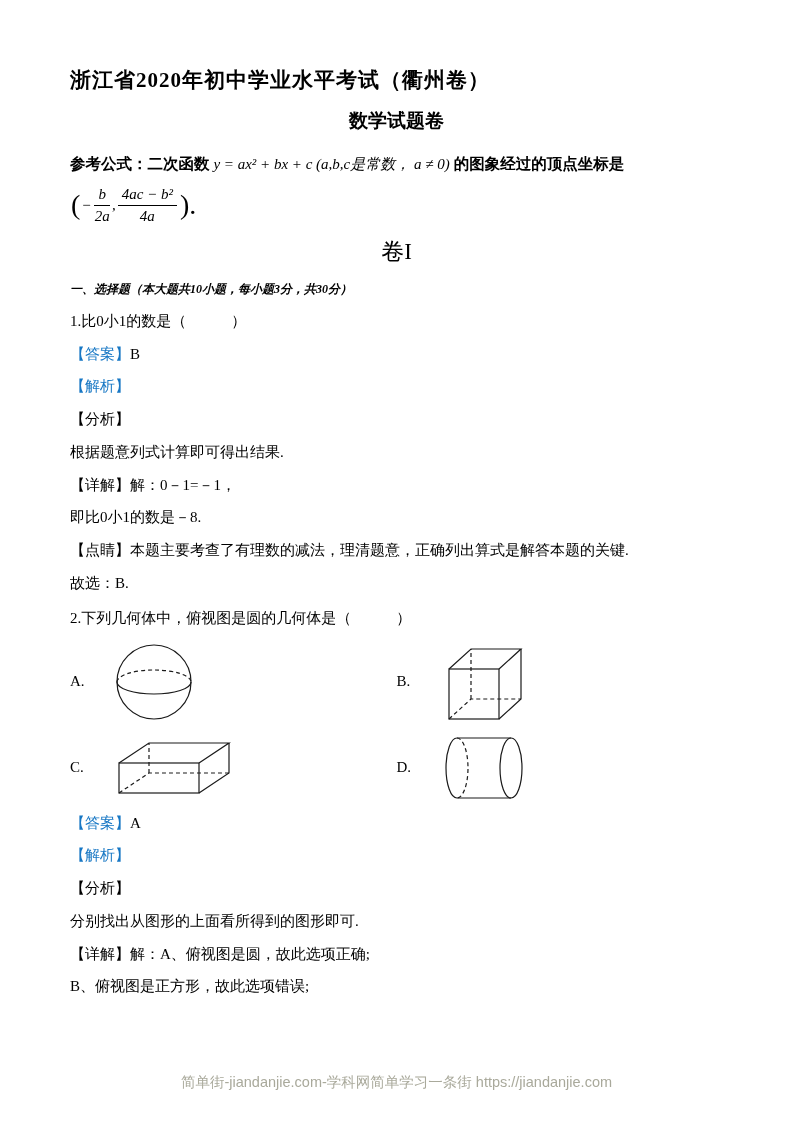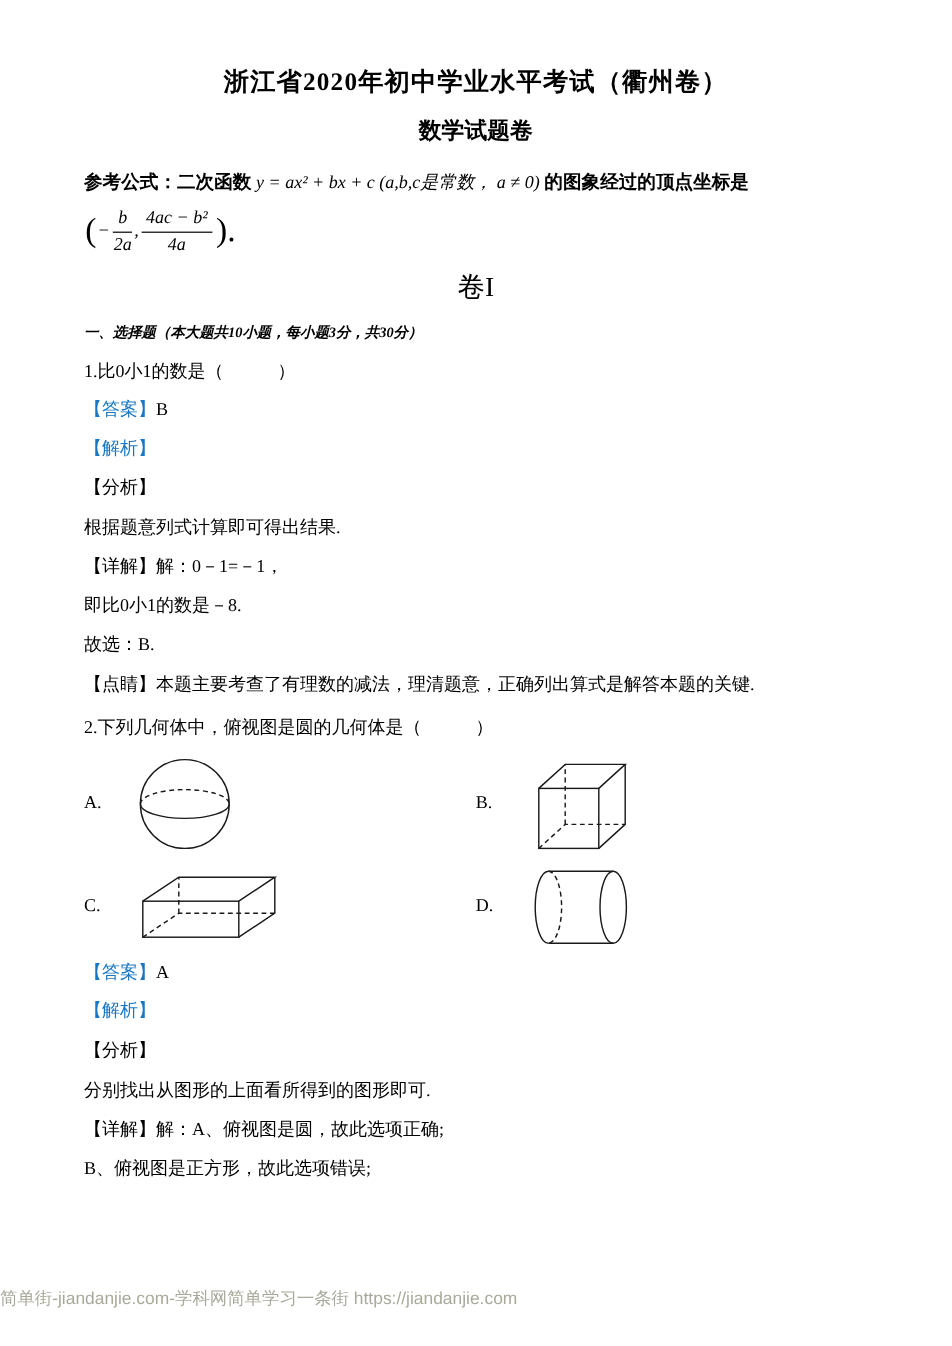--- a/index.html
+++ b/index.html
@@ -7,21 +7,21 @@
     position:relative;
     width:793px; height:1122px;
     box-sizing:border-box;
     padding:54px 70px 0 70px;
     background:#fff;
     color:#000;
     font-family:"Liberation Serif","DejaVu Serif",serif;
     font-size:15px;
     overflow:hidden;
   }
-  .title { font-size:21px; font-weight:bold; text-align:center; margin:0 0 14px; letter-spacing:1px; }
+  .title { font-size:21px; font-weight:bold; text-align:left; margin:12px 0 14px; letter-spacing:1px; }
   .subtitle { font-size:19px; font-weight:bold; text-align:center; margin:0 0 20px; }
 
   .formula-line { font-weight:bold; font-size:15.5px; margin:0 0 10px; }
   .formula-line .math { font-weight:normal; font-style:italic; font-size:15px; }
 
   .vertex-line { display:flex; align-items:center; margin:0 0 10px; font-style:italic; font-size:15px; }
   .paren { font-size:28px; font-style:normal; line-height:1; margin:0 1px; }
   .frac { display:inline-flex; flex-direction:column; align-items:center; margin:0 2px; line-height:1.25; }
   .frac .num { border-bottom:1px solid #000; padding:0 4px 1px; }
   .frac .den { padding-top:1px; }
@@ -45,20 +45,21 @@
   .shape-cell .shape-label { width:26px; }
   .shape-cell .shape-art { margin-left:18px; }
   svg.geo { display:block; }
   svg.geo path, svg.geo line, svg.geo ellipse, svg.geo rect {
     fill:none; stroke:#1a1a1a; stroke-width:1.2;
   }
   .dash { stroke-dasharray:4 3; }
 
   .footer {
     position:absolute; left:0; right:0; bottom:30px;
+    text-align:center;
     font-family:"Liberation Sans","DejaVu Sans",sans-serif;
     font-size:14.5px;
     color:var(--footer-gray,#a9a99b);
   }
 </style>
 </head>
 <body>
 
 <div class="page">
 
@@ -93,22 +94,22 @@
   <div class="question">
     <p class="q-text"><span>1.</span><span>比0小1的数是（　　　）</span></p>
 
 
     <p class="para"><span class="blue">【答案】</span><span>B</span></p>
     <p class="para blue">【解析】</p>
     <p class="para">【分析】</p>
     <p class="para">根据题意列式计算即可得出结果.</p>
     <p class="para">【详解】解：0－1=－1，</p>
     <p class="para">即比0小1的数是－8.</p>
+    <p class="para">【点睛】本题主要考查了有理数的减法，理清题意，正确列出算式是解答本题的关键.</p>
     <p class="para">故选：B.</p>
-    <p class="para">【点睛】本题主要考查了有理数的减法，理清题意，正确列出算式是解答本题的关键.</p>
   </div>
 
   <div class="question question-2">
     <p class="q-text"><span>2.</span><span>下列几何体中，俯视图是圆的几何体是（　　　）</span></p>
 
     <div class="shape-row">
       <div class="shape-cell">
         <span class="shape-label">A.</span>
         <span class="shape-art">
           <svg class="geo" width="80" height="80" viewBox="0 0 80 80">

